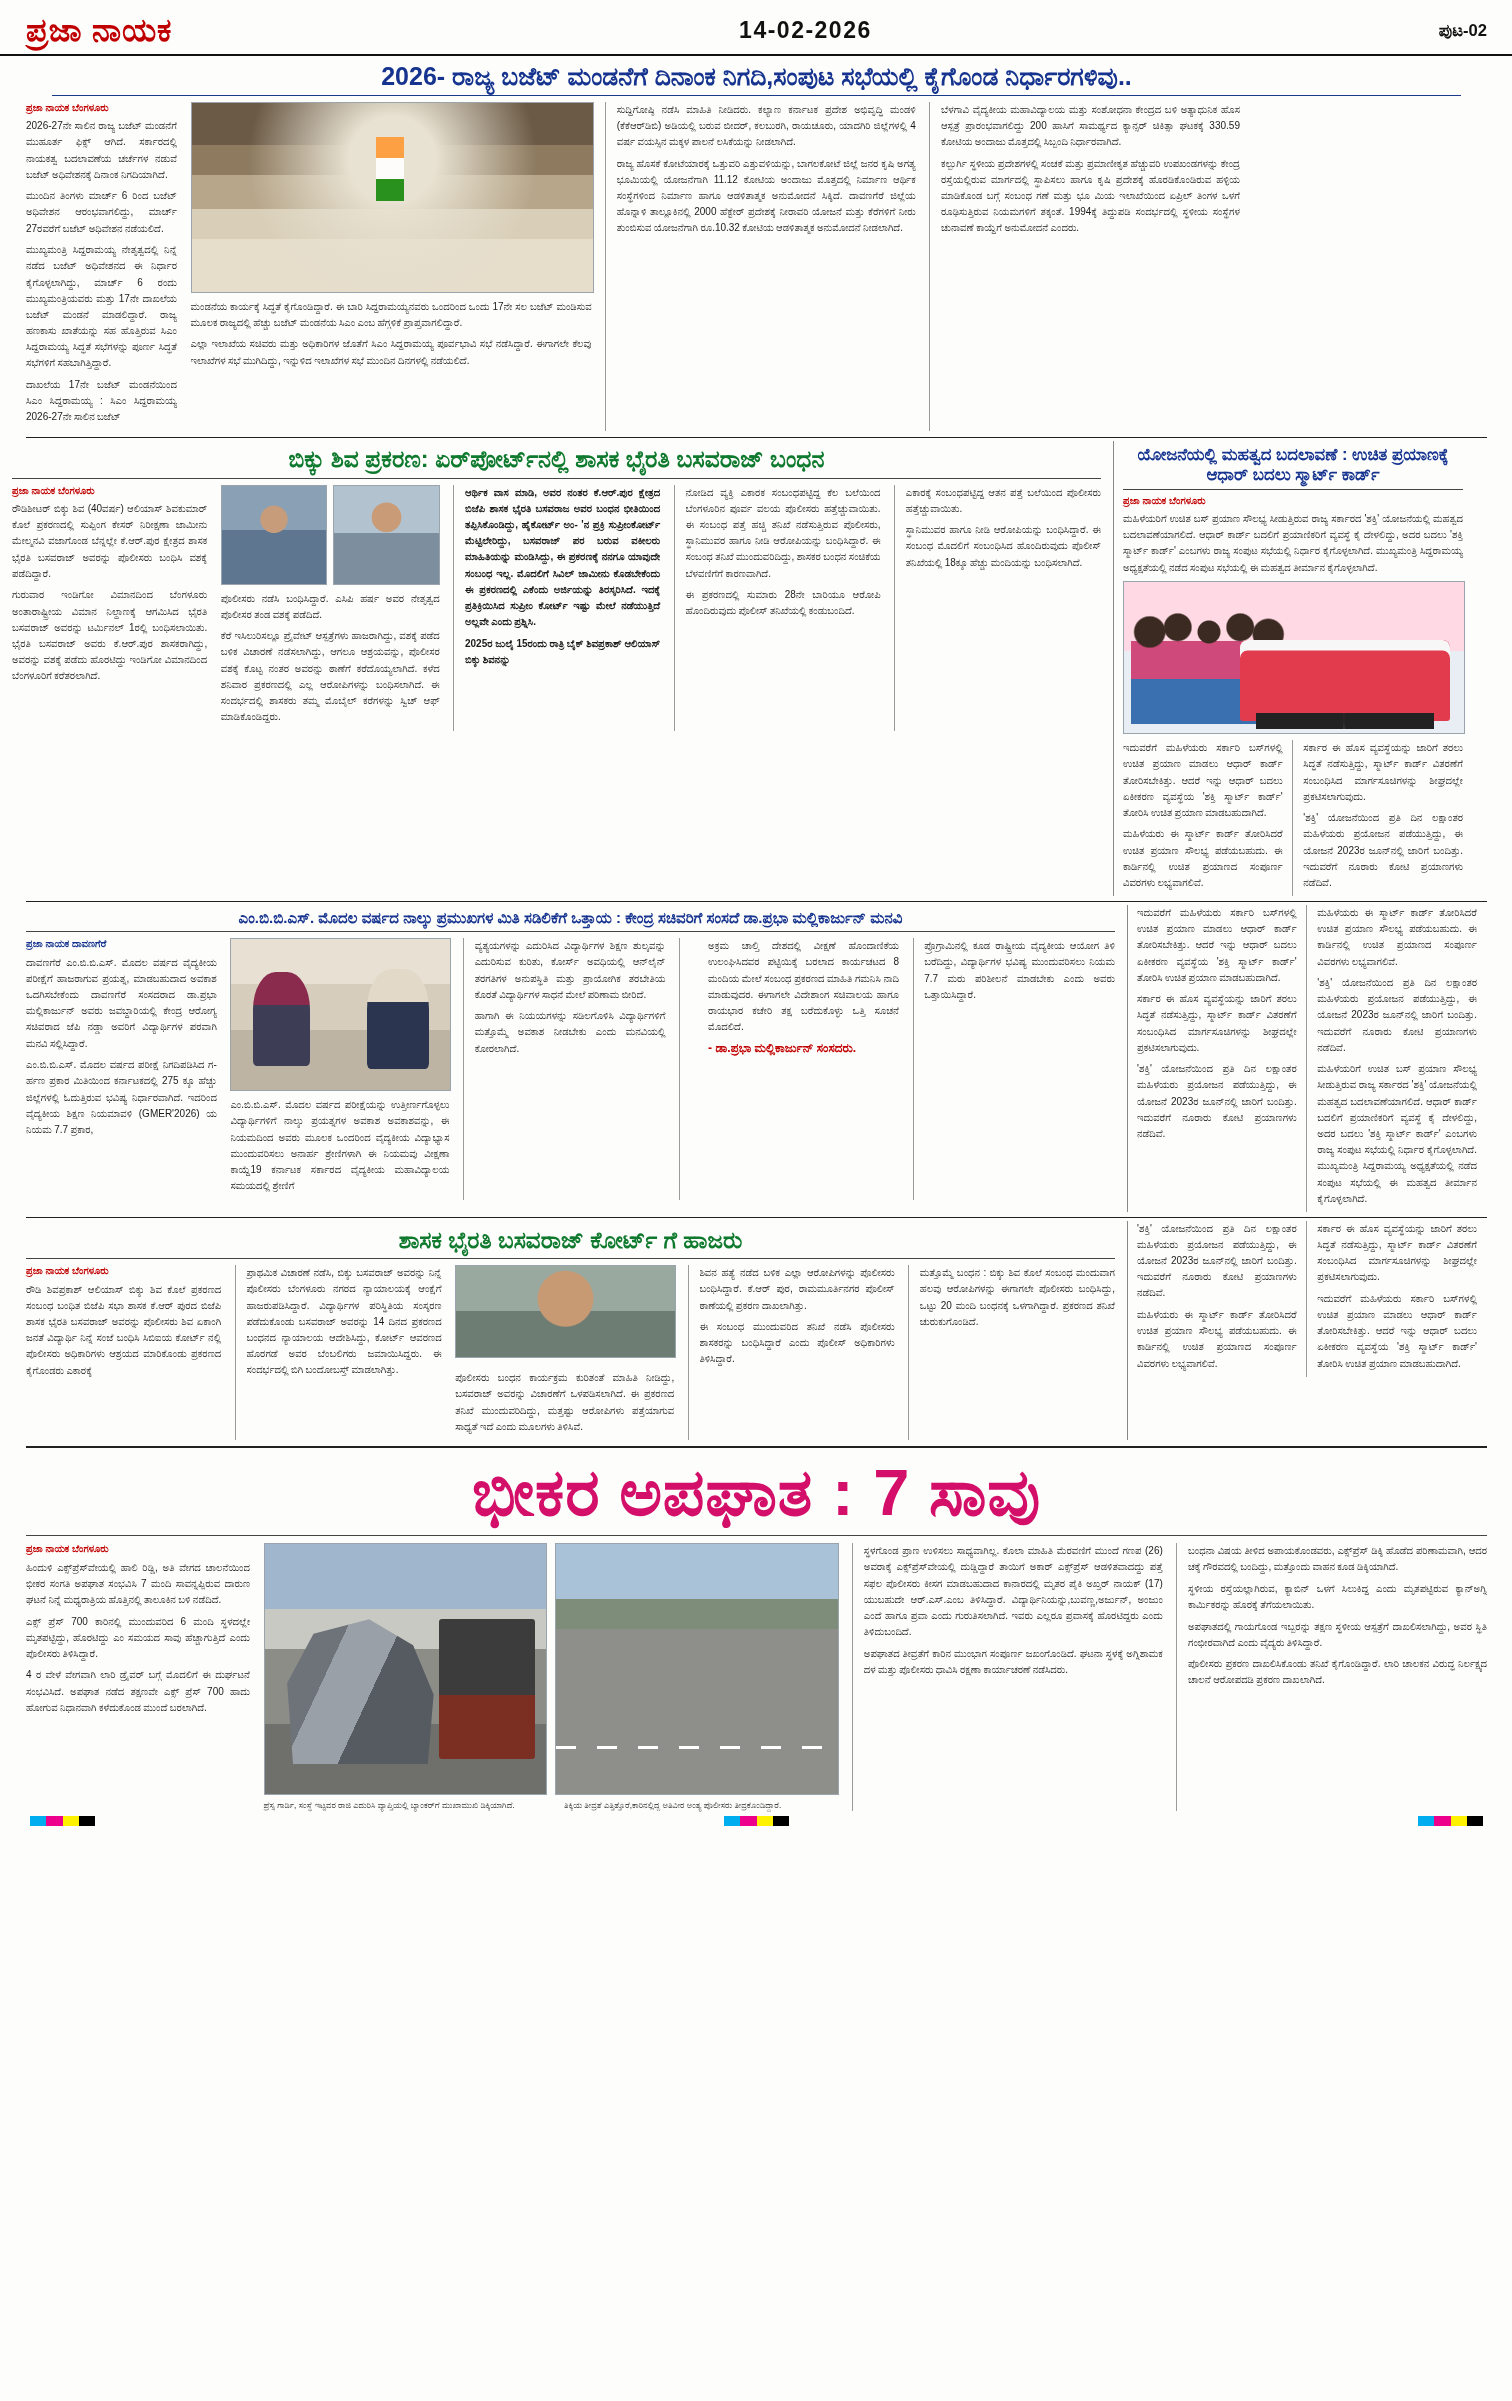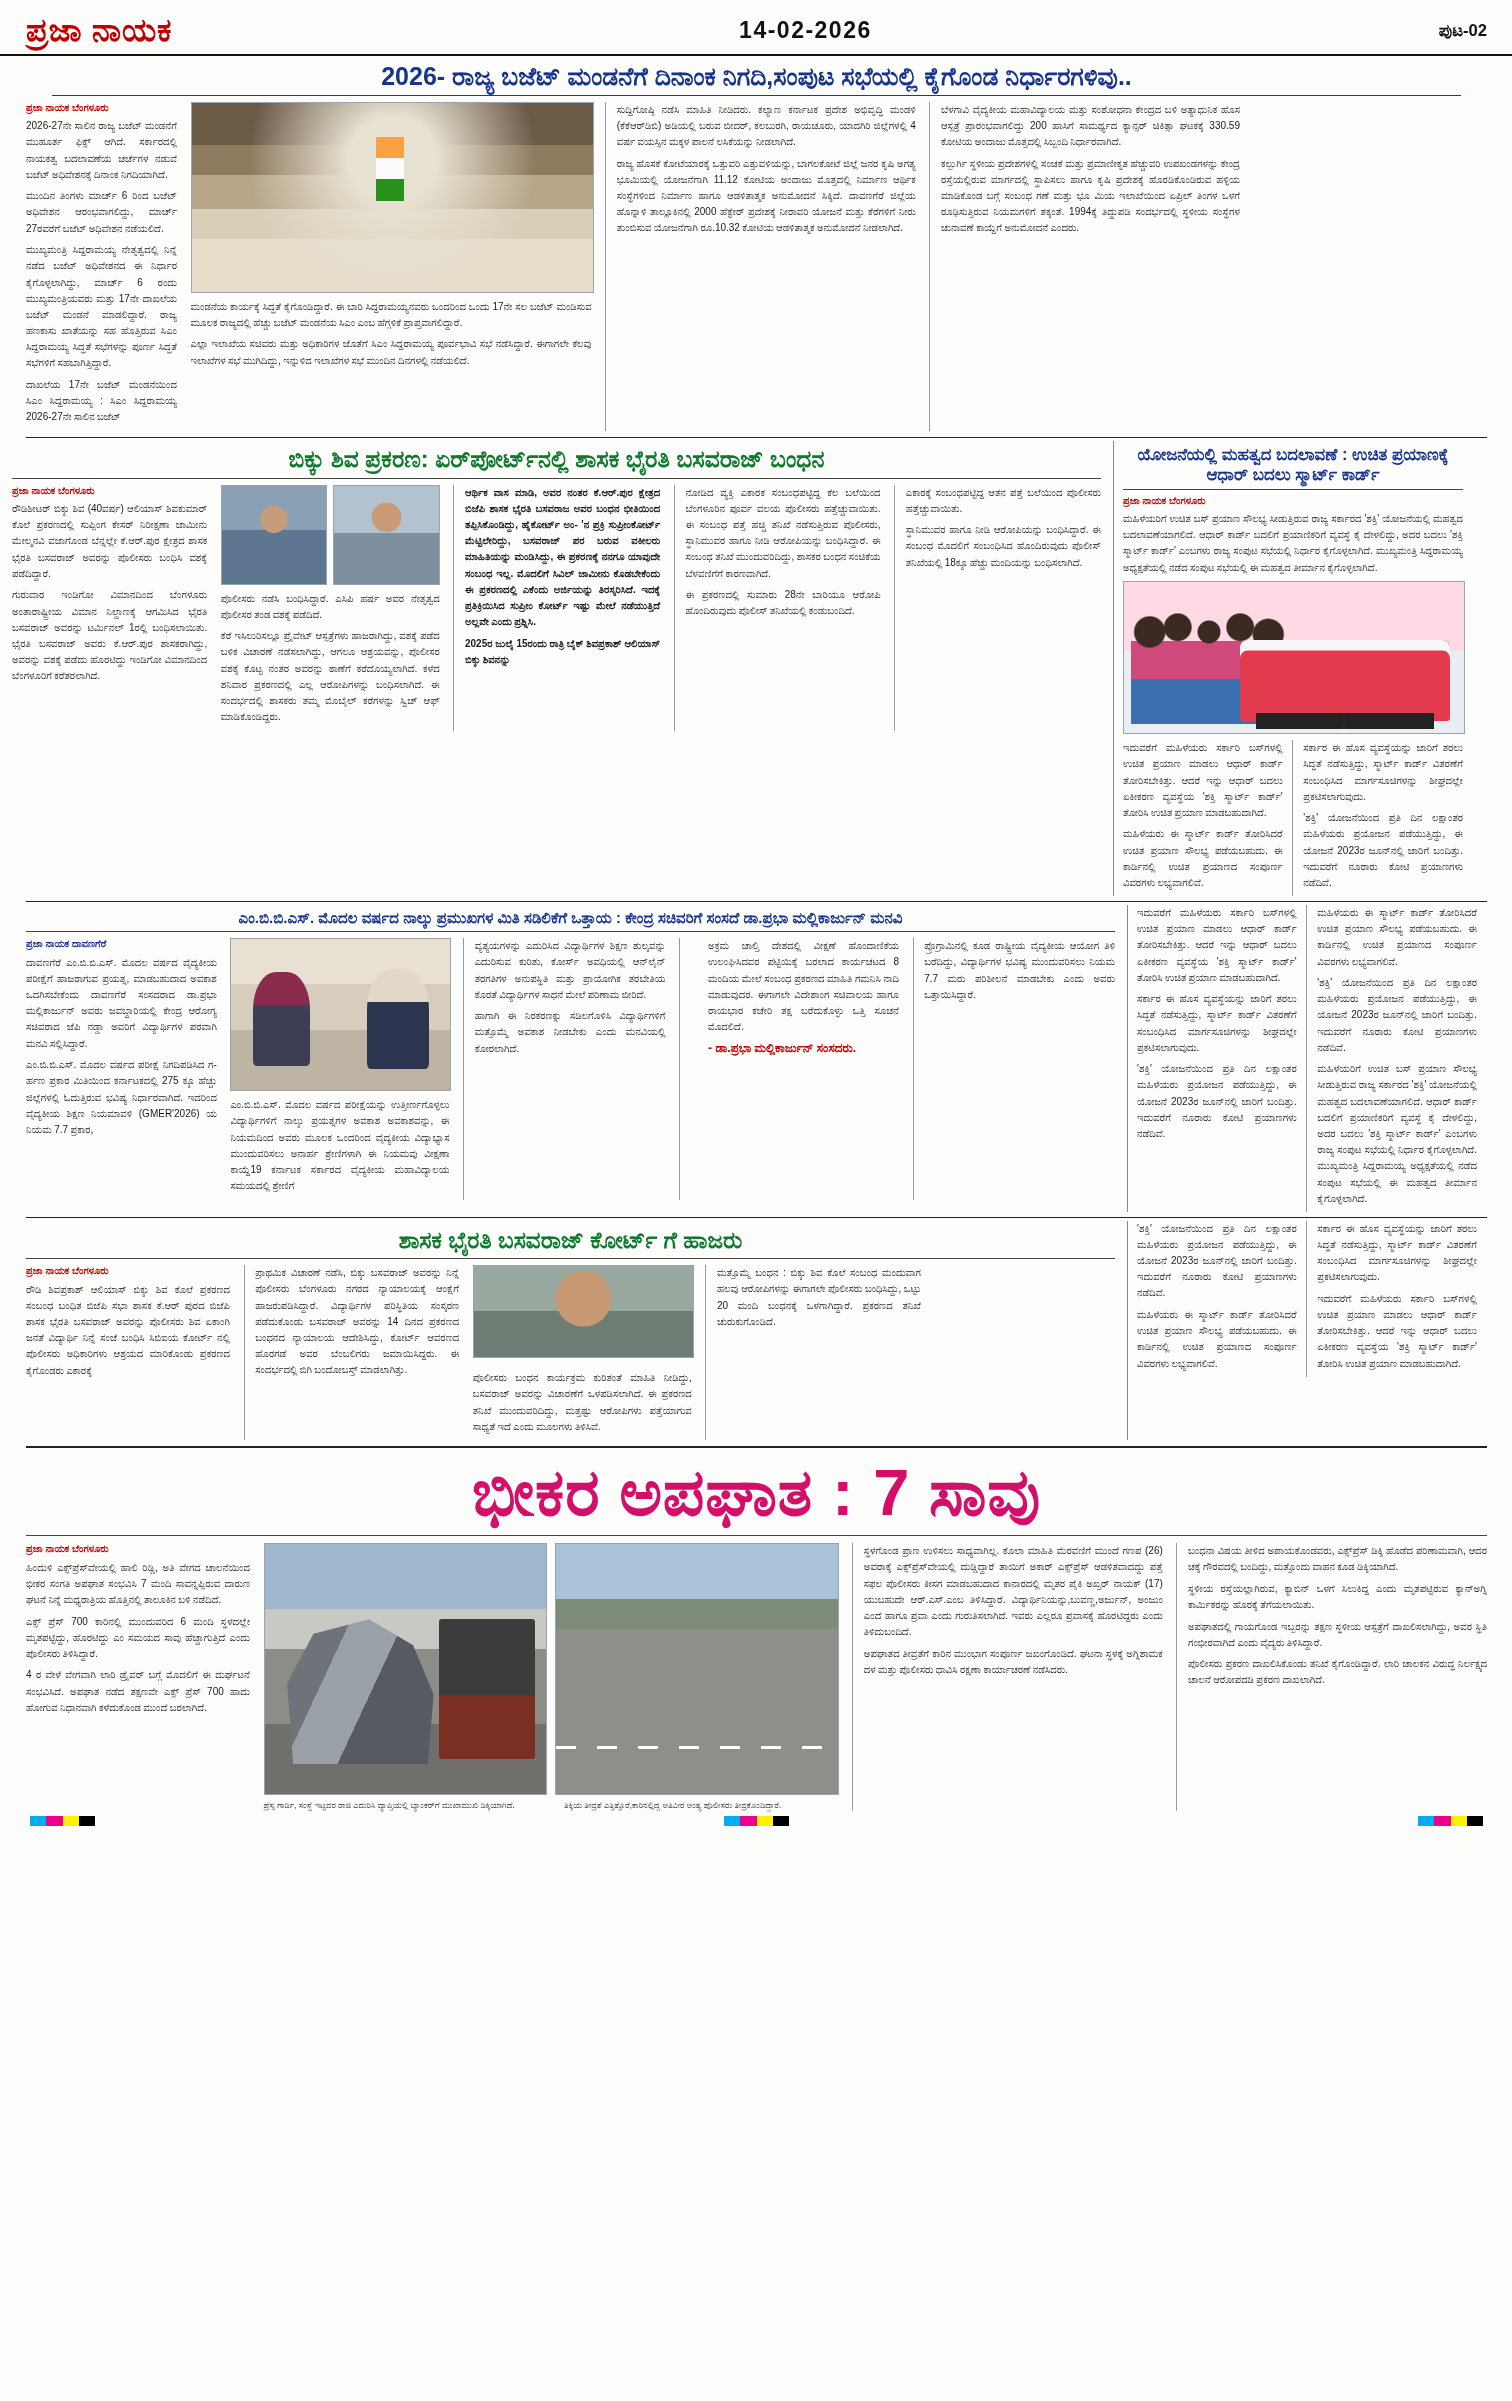--- a/index.html
+++ b/index.html
@@ -363,21 +363,21 @@
         </div>
         <div style="width:219px;">
           <div class="photo ph-handover" style="width:219px;height:151px;"></div>
           <div class="col" style="margin-top:6px;">
             <p>ಎಂ.ಬಿ.ಬಿ.ಎಸ್. ಮೊದಲ ವರ್ಷದ ಪರೀಕ್ಷೆಯನ್ನು ಉತ್ತೀರ್ಣಗೊಳ್ಳಲು ವಿದ್ಯಾರ್ಥಿಗಳಿಗೆ ನಾಲ್ಕು ಪ್ರಯತ್ನಗಳ ಅವಕಾಶ ಅವಕಾಶವನ್ನು, ಈ ನಿಯಮದಿಂದ ಅವರು ಮೂಲಕ ಒಂದರಿಂದ ವೈದ್ಯಕೀಯ ವಿದ್ಯಾಭ್ಯಾಸ ಮುಂದುವರಿಸಲು ಅನಾರ್ಹ ಶ್ರೇಣಿಗಳಾಗಿ ಈ ನಿಯಮವು ವೀಕ್ಷಣಾ ಕಾಯ್ದೆ19 ಕರ್ನಾಟಕ ಸರ್ಕಾರದ ವೈದ್ಯಕೀಯ ಮಹಾವಿದ್ಯಾಲಯ ಸಮಯದಲ್ಲಿ ಶ್ರೇಣಿಗೆ</p>
           </div>
         </div>
         <div style="width:204px;" class="vline pad-l">
           <div class="col">
             <p>ವ್ಯತ್ಯಯಗಳನ್ನು ಎದುರಿಸಿದ ವಿದ್ಯಾರ್ಥಿಗಳ ಶಿಕ್ಷಣ ಶುಲ್ಕವನ್ನು ಎದುರಿಸುವ ಕುರಿತು, ಕೋರ್ಸ್ ಅವಧಿಯಲ್ಲಿ ಆನ್‌ಲೈನ್ ತರಗತಿಗಳ ಅನುಪಸ್ಥಿತಿ ಮತ್ತು ಪ್ರಾಯೋಗಿಕ ತರಬೇತಿಯ ಕೊರತೆ ವಿದ್ಯಾರ್ಥಿಗಳ ಸಾಧನೆ ಮೇಲೆ ಪರಿಣಾಮ ಬೀರಿದೆ.</p>
-            <p>ಹಾಗಾಗಿ ಈ ನಿರಕರಣಕ್ನು ಸಡಿಲಗೊಳಿಸಿ ವಿದ್ಯಾರ್ಥಿಗಳಿಗೆ ಮತ್ತೊಮ್ಮೆ ಅವಕಾಶ ನೀಡಬೇಕು ಎಂದು ಮನವಿಯಲ್ಲಿ ಕೋರಲಾಗಿದೆ.</p>
+            <p>ಹಾಗಾಗಿ ಈ ನಿಯಯಗಳನ್ನು ಸಡಿಲಗೊಳಿಸಿ ವಿದ್ಯಾರ್ಥಿಗಳಿಗೆ ಮತ್ತೊಮ್ಮೆ ಅವಕಾಶ ನೀಡಬೇಕು ಎಂದು ಮನವಿಯಲ್ಲಿ ಕೋರಲಾಗಿದೆ.</p>
           </div>
         </div>
         <div style="width:204px;padding-left:28px;" class="vline pad-l">
           <div class="col">
             <p>ಅಕ್ರಮ ಚಾಲ್ತಿ ದೇಶದಲ್ಲಿ ವೀಕ್ಷಣೆ ಹೊಂದಾಣಿಕೆಯ ಉಲಂಘಿಸಿದವರ ಪಟ್ಟಿಯಿಕ್ಕೆ ಬರಲಾದ ಕಾರ್ಯಚಟದ 8 ಮಂದಿಯ ಮೇಲೆ ಸಂಬಂಧ ಪ್ರಕರಣದ ಮಾಹಿತಿ ಗಮನಿಸಿ ನಾದಿ ಮಾಡುವುದರ. ಈಗಾಗಲೇ ವಿದೇಶಾಂಗ ಸಚಿವಾಲಯ ಹಾಗೂ ರಾಯಭಾರ ಕಚೇರಿ ತಕ್ಷ ಬರೆದುಕೊಳ್ಳು ಒತ್ತಿ ಸೂಚನೆ ಮೊದಲಿದೆ.</p>
           </div>
           <div style="font-size:12px;font-weight:bold;color:#c00000;margin-top:4.5px;line-height:1.3;">- ಡಾ.ಪ್ರಭಾ ಮಲ್ಲಿಕಾರ್ಜುನ್ ಸಂಸದರು.</div>
         </div>
         <div style="width:204px;" class="vline pad-l">
           <div class="col">
@@ -419,20 +419,26 @@
         <div style="width:204px;" class="vline pad-l">
           <div class="col">
             <p>ಪ್ರಾಥಮಿಕ ವಿಚಾರಣೆ ನಡೆಸಿ, ಬಿಕ್ಕು ಬಸವರಾಜ್ ಅವರನ್ನು ನಿನ್ನೆ ಪೊಲೀಸರು ಬೆಂಗಳೂರು ನಗರದ ನ್ಯಾಯಾಲಯಕ್ಕೆ ಆಂಕ್ಷೆಗೆ ಹಾಜರುಪಡಿಸಿದ್ದಾರೆ. ವಿದ್ಯಾರ್ಥಿಗಳ ಪರಿಸ್ಥಿತಿಯ ಸಂಸ್ಕರಣ ಪಡೆದುಕೊಂಡು ಬಸವರಾಜ್ ಅವರನ್ನು 14 ದಿನದ ಪ್ರಕರಣದ ಬಂಧನದ ನ್ಯಾಯಾಲಯ ಆದೇಶಿಸಿದ್ದು, ಕೋರ್ಟ್ ಆವರಣದ ಹೊರಗಡೆ ಅವರ ಬೆಂಬಲಿಗರು ಜಮಾಯಿಸಿದ್ದರು. ಈ ಸಂದರ್ಭದಲ್ಲಿ ಬಿಗಿ ಬಂದೋಬಸ್ತ್ ಮಾಡಲಾಗಿತ್ತು.</p>
             <p></p>
           </div>
         </div>
         <div style="width:219px;">
           <div class="photo ph-man" style="width:219px;height:91px;"></div>
           <div class="col" style="margin-top:12px;">
             <p>ಪೊಲೀಸರು ಬಂಧನ ಕಾರ್ಯಕ್ರಮ ಕುರಿತಂತೆ ಮಾಹಿತಿ ನೀಡಿದ್ದು, ಬಸವರಾಜ್ ಅವರನ್ನು ವಿಚಾರಣೆಗೆ ಒಳಪಡಿಸಲಾಗಿದೆ. ಈ ಪ್ರಕರಣದ ತನಿಖೆ ಮುಂದುವರಿದಿದ್ದು, ಮತ್ತಷ್ಟು ಆರೋಪಿಗಳು ಪತ್ತೆಯಾಗುವ ಸಾಧ್ಯತೆ ಇದೆ ಎಂದು ಮೂಲಗಳು ತಿಳಿಸಿವೆ.</p>
+          </div>
+        </div>
+        <div style="width:204px;" class="vline pad-l">
+          <div class="col">
+            <p>ಶಿವನ ಹತ್ಯೆ ನಡೆದ ಬಳಿಕ ಎಲ್ಲಾ ಆರೋಪಿಗಳನ್ನು ಪೊಲೀಸರು ಬಂಧಿಸಿದ್ದಾರೆ. ಕೆ.ಆರ್ ಪುರ, ರಾಮಮೂರ್ತಿನಗರ ಪೊಲೀಸ್ ಠಾಣೆಯಲ್ಲಿ ಪ್ರಕರಣ ದಾಖಲಾಗಿತ್ತು.</p>
+            <p>ಈ ಸಂಬಂಧ ಮುಂದುವರಿದ ತನಿಖೆ ನಡೆಸಿ ಪೊಲೀಸರು ಶಾಸಕರನ್ನು ಬಂಧಿಸಿದ್ದಾರೆ ಎಂದು ಪೊಲೀಸ್ ಅಧಿಕಾರಿಗಳು ತಿಳಿಸಿದ್ದಾರೆ.</p>
           </div>
         </div>
         <div style="width:204px;" class="vline pad-l">
           <div class="col">
             <p>ಮತ್ತೊಮ್ಮೆ ಬಂಧನ : ಬಿಕ್ಕು ಶಿವ ಕೊಲೆ ಸಂಬಂಧ ಮಂದುವಾಗ ಹಲವು ಆರೋಪಿಗಳನ್ನು ಈಗಾಗಲೇ ಪೊಲೀಸರು ಬಂಧಿಸಿದ್ದು, ಒಟ್ಟು 20 ಮಂದಿ ಬಂಧನಕ್ಕೆ ಒಳಗಾಗಿದ್ದಾರೆ. ಪ್ರಕರಣದ ತನಿಖೆ ಚುರುಕುಗೊಂಡಿದೆ.</p>
           </div>
         </div>
       </div>
     </div>
     <div style="width:340px; border-left:0.8px solid #888; padding-left:9px;">

